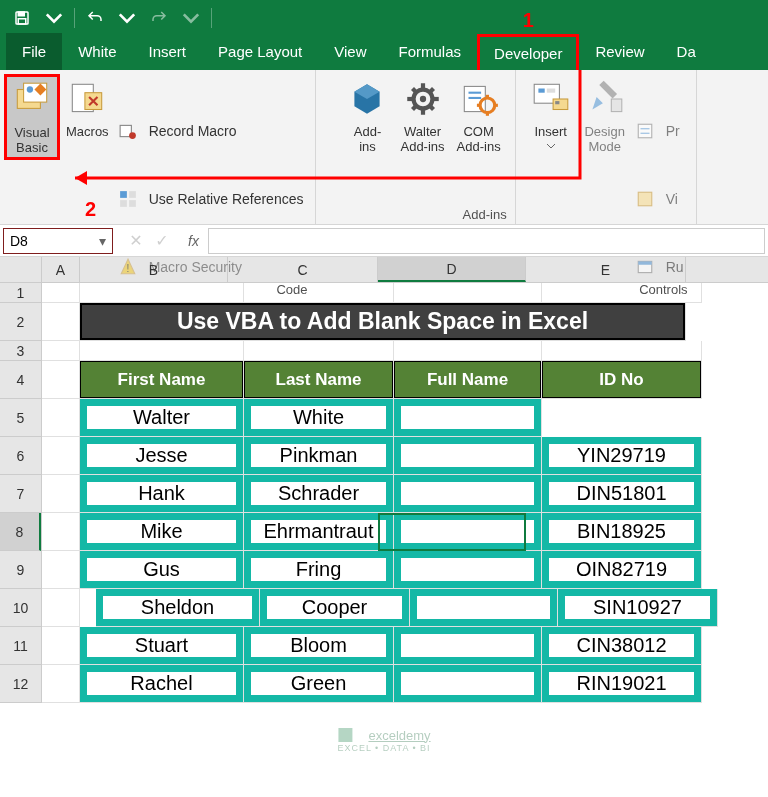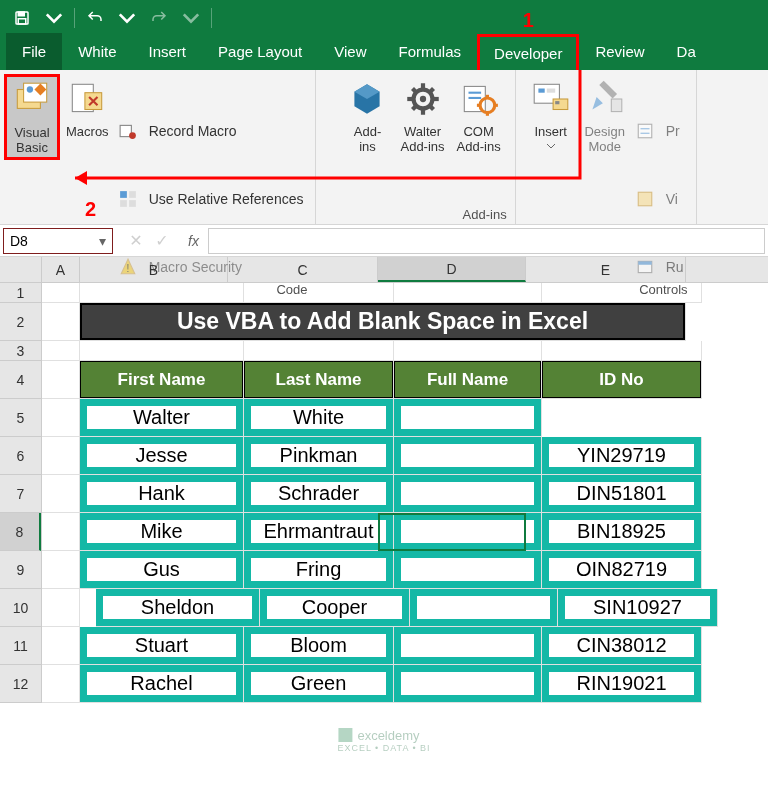--- a/index.html
+++ b/index.html
@@ -515,20 +515,20 @@
             </div>
           </div>
         </div>
 
       <div class="active-cell-border" style="left:336px; top:230px; width:148px; height:38px;"></div>
     </div>
   </div>
 </div>
 
 <div class="watermark">
-  <div style="display:flex;align-items:center;gap:4px;justify-content:flex-start;">
+  <div style="display:flex;align-items:center;gap:4px;justify-content:space-between;text-decoration:underline;">
     <svg width="16" height="16" viewBox="0 0 16 16">
         <rect x="1" y="1" width="14" height="14" fill="#0f7b3f"></rect>
       </svg>
     <span>exceldemy</span>
   </div>
   <div class="wm-tag">EXCEL • DATA • BI</div>
 </div>
 
 </body></html>

